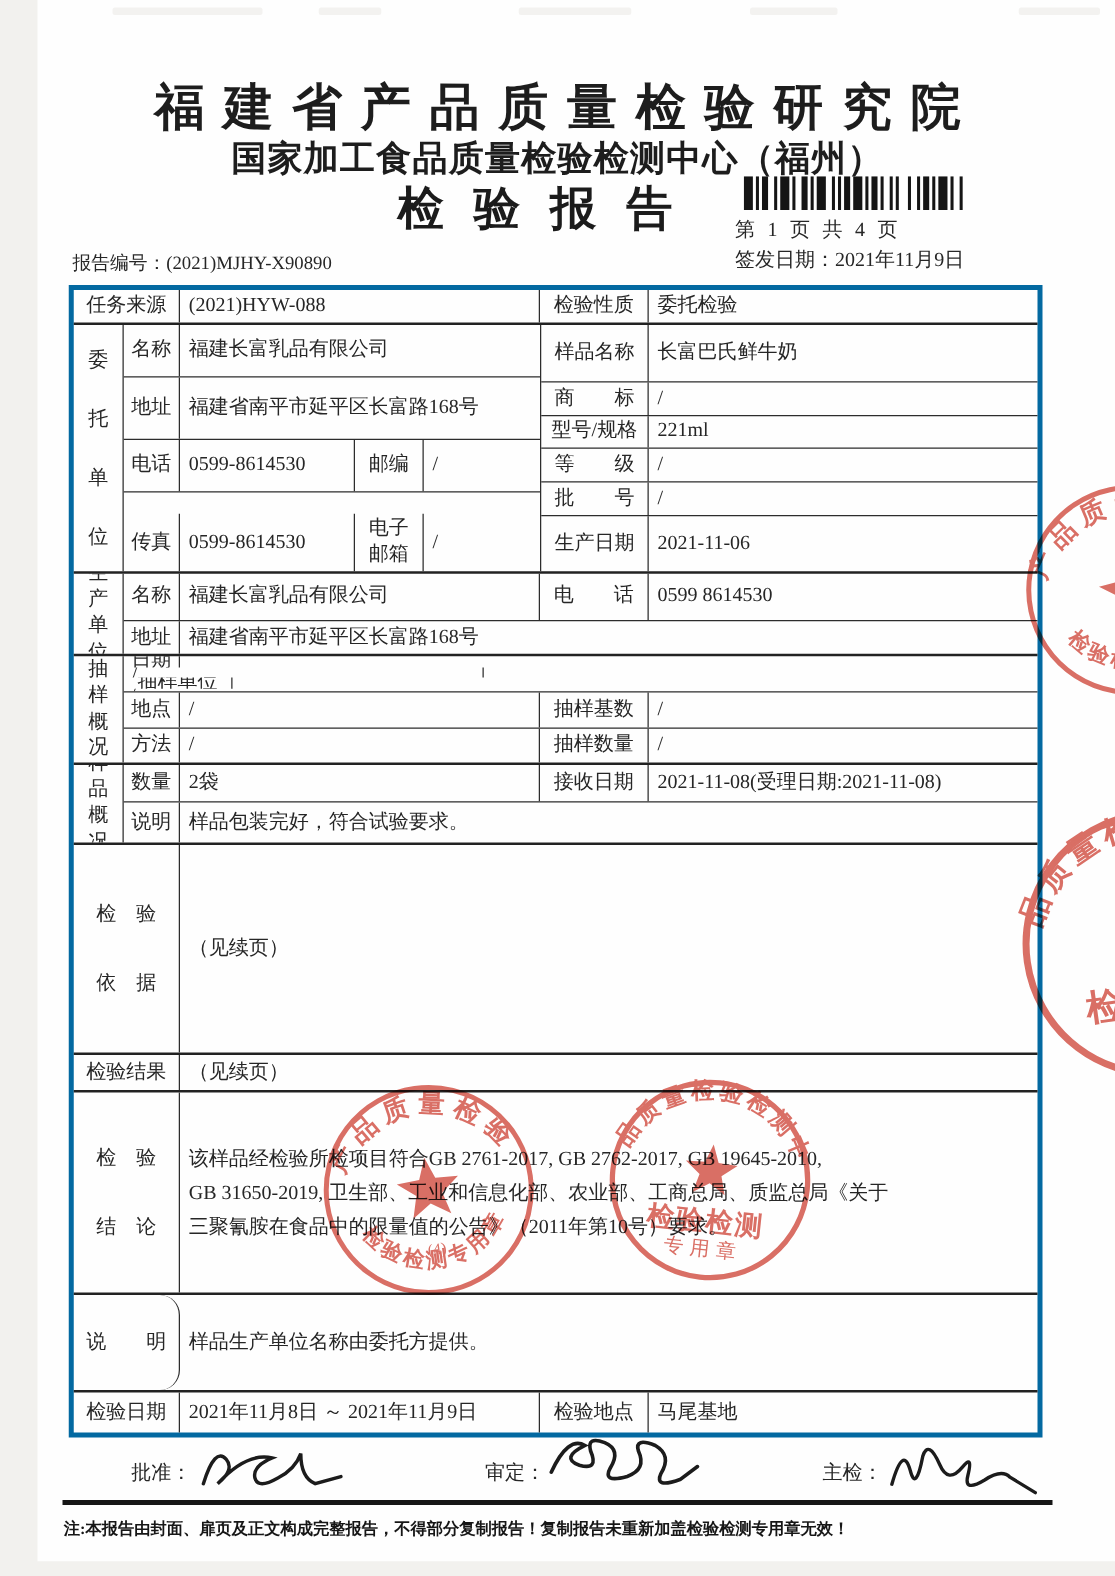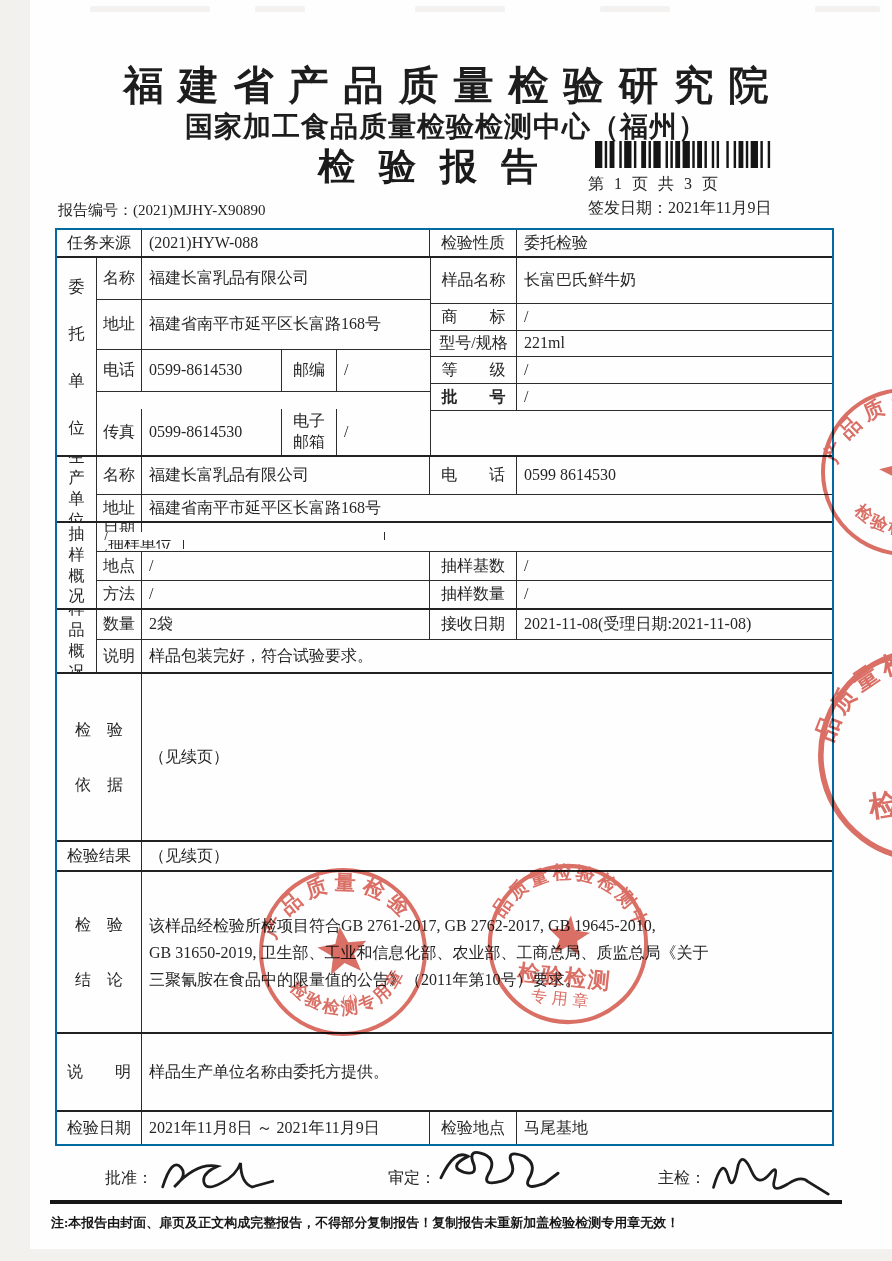--- a/index.html
+++ b/index.html
@@ -10,21 +10,21 @@
   .smudge{position:absolute;background:#f3f2f0;height:6px;border-radius:2px;}
   .org-title{top:58px;left:0;width:100%;text-align:center;font-size:40px;font-weight:700;
              letter-spacing:15px;text-indent:15px;color:#1d1d1d;}
   .center-title{top:108px;left:0;width:100%;text-align:center;font-size:28px;font-weight:700;
                 letter-spacing:1px;color:#1d1d1d;}
   .report-title{top:142px;left:318px;font-size:37px;font-weight:700;letter-spacing:24px;color:#1b1b1b;}
   .page-info{top:174px;left:588px;font-size:16px;letter-spacing:3px;}
   .report-no{top:201px;left:58px;font-size:15px;}
   .issue-date{top:198px;left:588px;font-size:16px;}
   
-  #tbl{position:absolute;left:55px;top:228px;width:779px;border:2px solid #0369a1;box-sizing:border-box;
+  #tbl{position:absolute;left:55px;top:228px;width:779px;border:4px solid #0369a1;box-sizing:border-box;
        font-size:16px;line-height:1.3;}
   .row{display:flex;box-sizing:border-box;}
   .bb1{border-bottom:1px solid #2c2c2c;} .bb2{border-bottom:2px solid #222;}
   .c{box-sizing:border-box;display:flex;align-items:center;padding:1px 7px;overflow:hidden;}
   .br{border-right:1px solid #2c2c2c;}
   .lab{justify-content:center;text-align:center;padding:1px 2px;}
   .pre{white-space:pre-line;}
   .col{display:flex;flex-direction:column;box-sizing:border-box;}
   .grp{width:40px;justify-content:center;text-align:center;}
   .sect{display:flex;box-sizing:border-box;}
@@ -71,21 +71,21 @@
       <rect x="116.76" y="0" width="2.43" height="27" fill="#151515"></rect>
       <rect x="121.62" y="0" width="2.43" height="27" fill="#151515"></rect>
       <rect x="131.35" y="0" width="2.43" height="27" fill="#151515"></rect>
       <rect x="138.65" y="0" width="2.43" height="27" fill="#151515"></rect>
       <rect x="143.51" y="0" width="4.86" height="27" fill="#151515"></rect>
       <rect x="150.81" y="0" width="2.43" height="27" fill="#151515"></rect>
       <rect x="155.68" y="0" width="7.30" height="27" fill="#151515"></rect>
       <rect x="165.41" y="0" width="2.43" height="27" fill="#151515"></rect>
       <rect x="172.70" y="0" width="2.43" height="27" fill="#151515"></rect>
     </svg>
-  <div class="abs page-info">第 1 页  共 3 页</div>
+  <div class="abs page-info">第 1 页  共 4 页</div>
   <div class="abs report-no"><span>报告编号：</span><span>(2021)MJHY-X90890</span></div>
   <div class="abs issue-date"><span>签发日期：</span><span>2021年11月9日</span></div>
 
   <div id="tbl">
 
     <div class="row bb2" style="height:28px;">
       <div class="c br lab" style="width:85px;">任务来源</div>
       <div class="c br" style="width:288px;">(2021)HYW-088</div>
       <div class="c br lab" style="width:87px;">检验性质</div>
       <div class="c" style="flex:1;">委托检验</div>
@@ -130,22 +130,26 @@
         </div>
         <div class="row bb1" style="height:26px;">
           <div class="c br lab" style="width:86px;">型号/规格</div>
           <div class="c" style="flex:1;">221ml</div>
         </div>
         <div class="row bb1" style="height:27px;">
           <div class="c br lab" style="width:86px;">等　　级</div>
           <div class="c" style="flex:1;">/</div>
         </div>
         <div class="row bb1" style="height:27px;">
-          <div class="c br lab" style="width:86px;font-weight:bold;">批　　号</div>
-          <div class="c" style="flex:1;">/</div>
+          <div class="c br lab" style="width:86px;">批　　号</div>
+          <div class="c" style="flex:1;">/</div>
+        </div>
+        <div class="row" style="flex:1;">
+          <div class="c br lab" style="width:86px;">生产日期</div>
+          <div class="c" style="flex:1;">2021-11-06</div>
         </div>
       </div>
     </div>
 
     <div class="sect bb2" style="height:66px;">
       <div class="c br grp pre">生产
 单位</div>
       <div class="col" style="flex:1;">
         <div class="row bb1" style="height:38px;">
           <div class="c br lab" style="width:45px;">名称</div>
@@ -215,21 +219,21 @@
 
     <div class="row bb2" style="height:162px;">
       <div class="c br lab pre" style="width:85px;line-height:55px;">检　验
 结　论</div>
       <div class="c pre" style="flex:1;line-height:27px;">该样品经检验所检项目符合GB 2761-2017, GB 2762-2017, GB 19645-2010,
 GB 31650-2019, 卫生部、工业和信息化部、农业部、工商总局、质监总局《关于
 三聚氰胺在食品中的限量值的公告》（2011年第10号）要求。</div>
     </div>
 
     <div class="row bb2" style="height:78px;">
-      <div class="c br lab" style="width:85px;">说　　明</div>
+      <div class="c br lab" style="width:85px;border-radius:16px;">说　　明</div>
       <div class="c" style="flex:1;">样品生产单位名称由委托方提供。</div>
     </div>
 
     <div class="row" style="height:32px;">
       <div class="c br lab" style="width:85px;">检验日期</div>
       <div class="c br" style="width:288px;">2021年11月8日 ～ 2021年11月9日</div>
       <div class="c br lab" style="width:87px;">检验地点</div>
       <div class="c" style="flex:1;">马尾基地</div>
     </div>
   </div>

